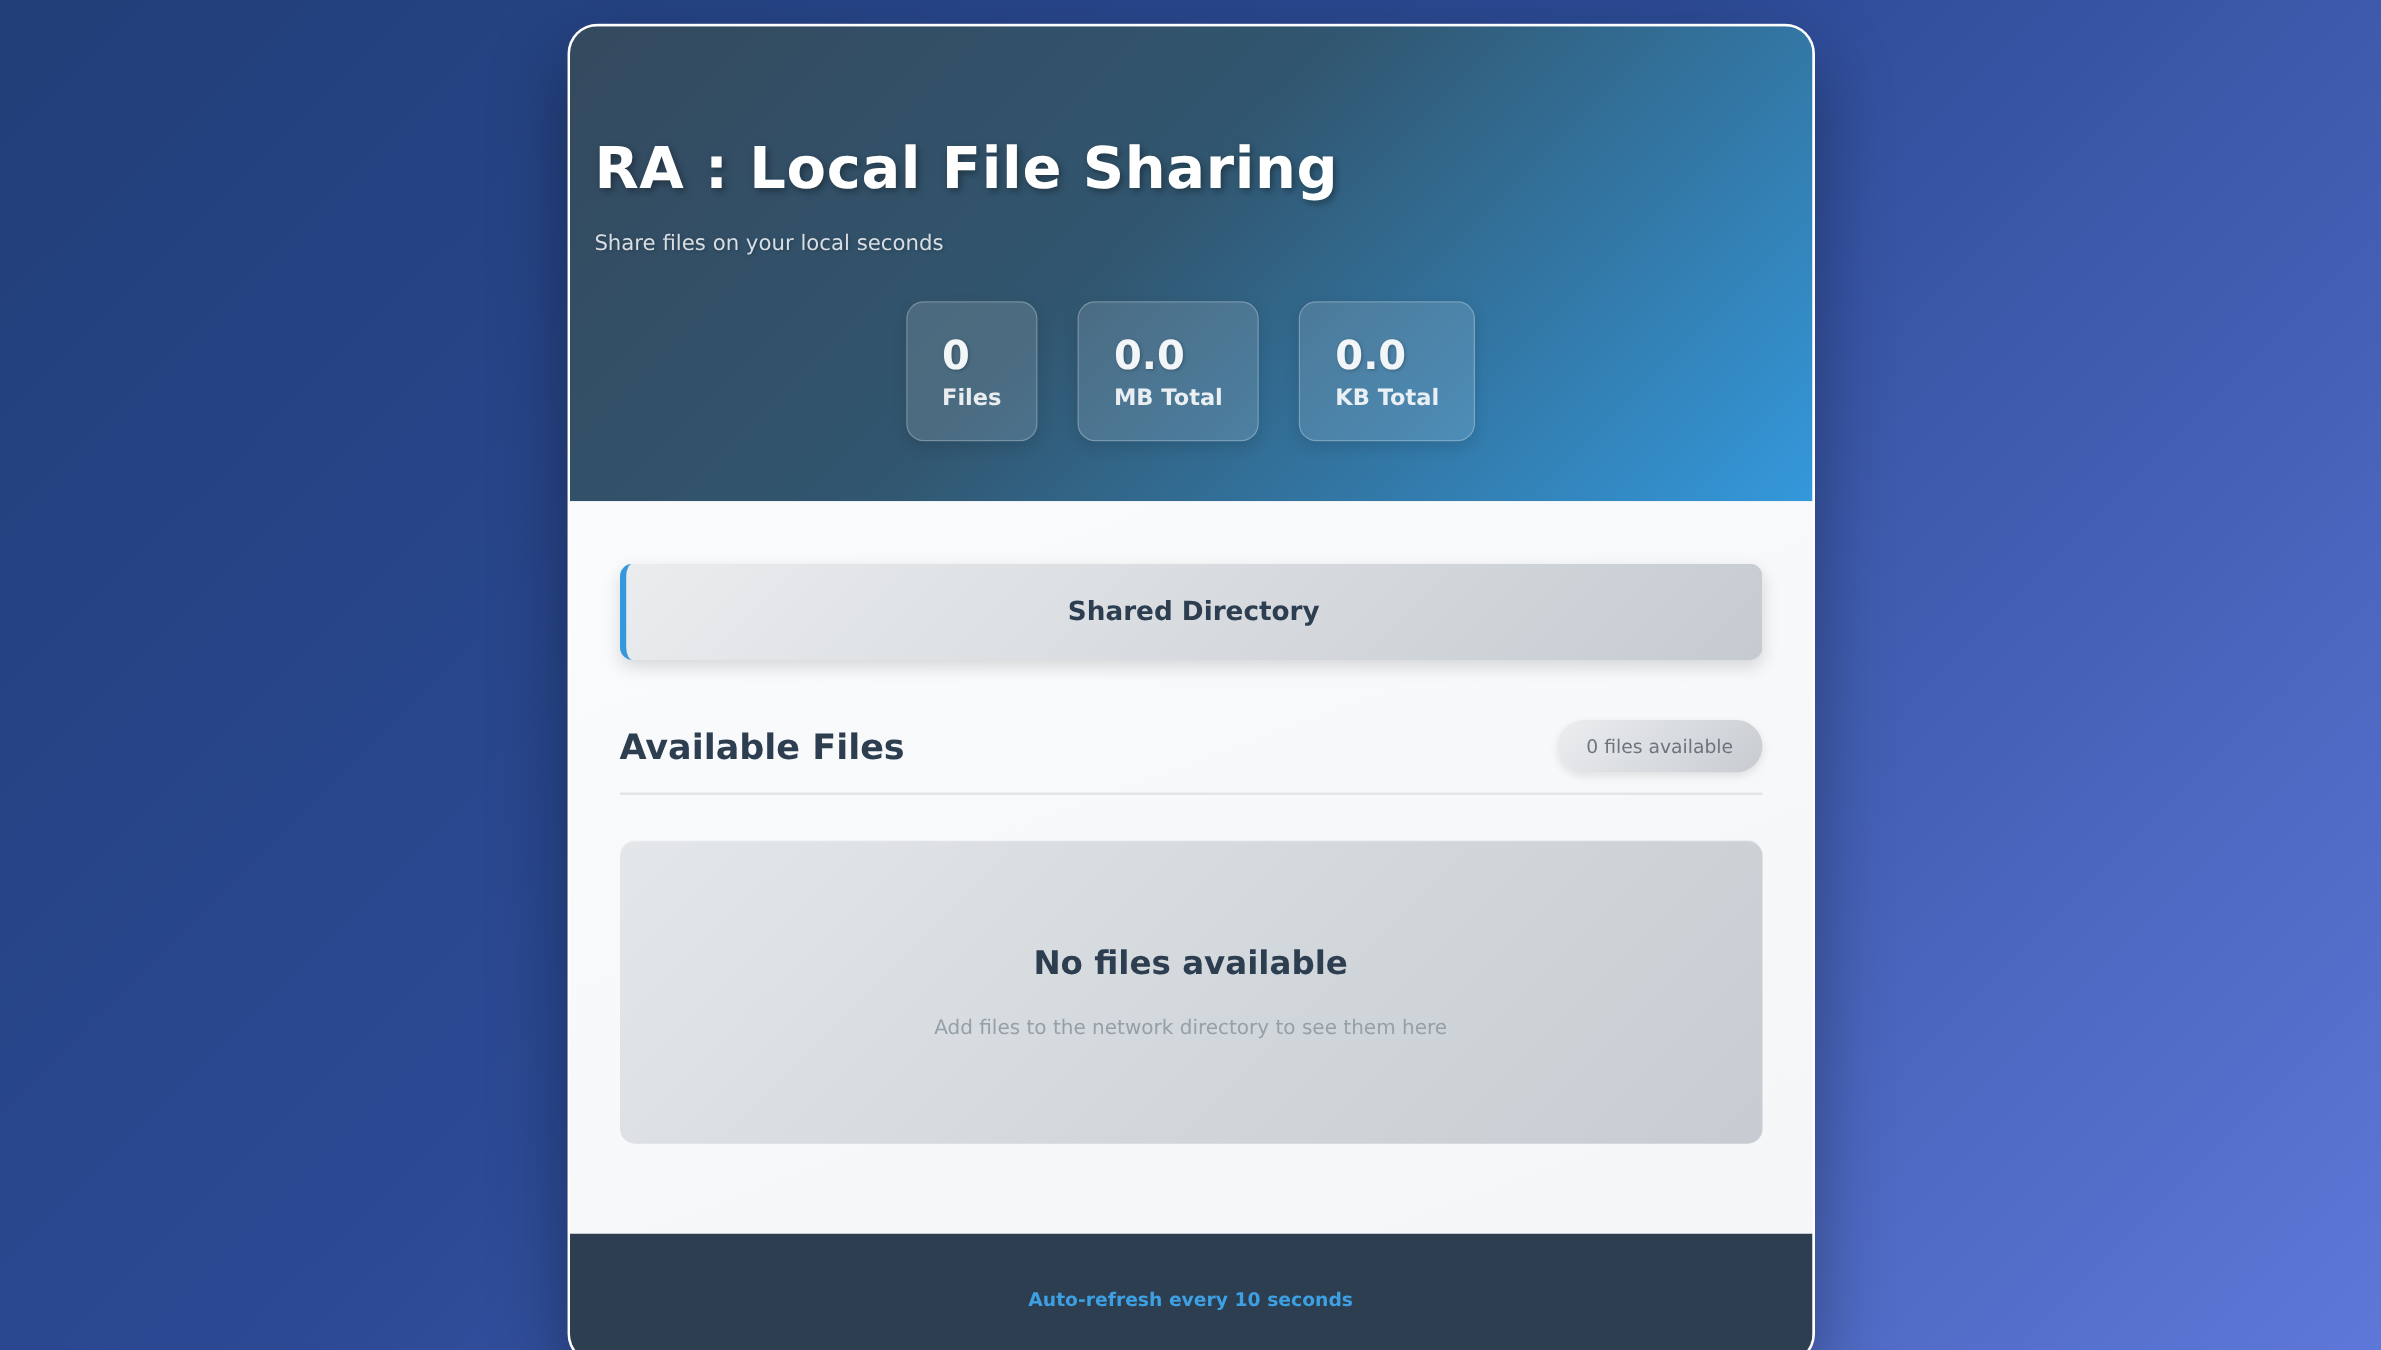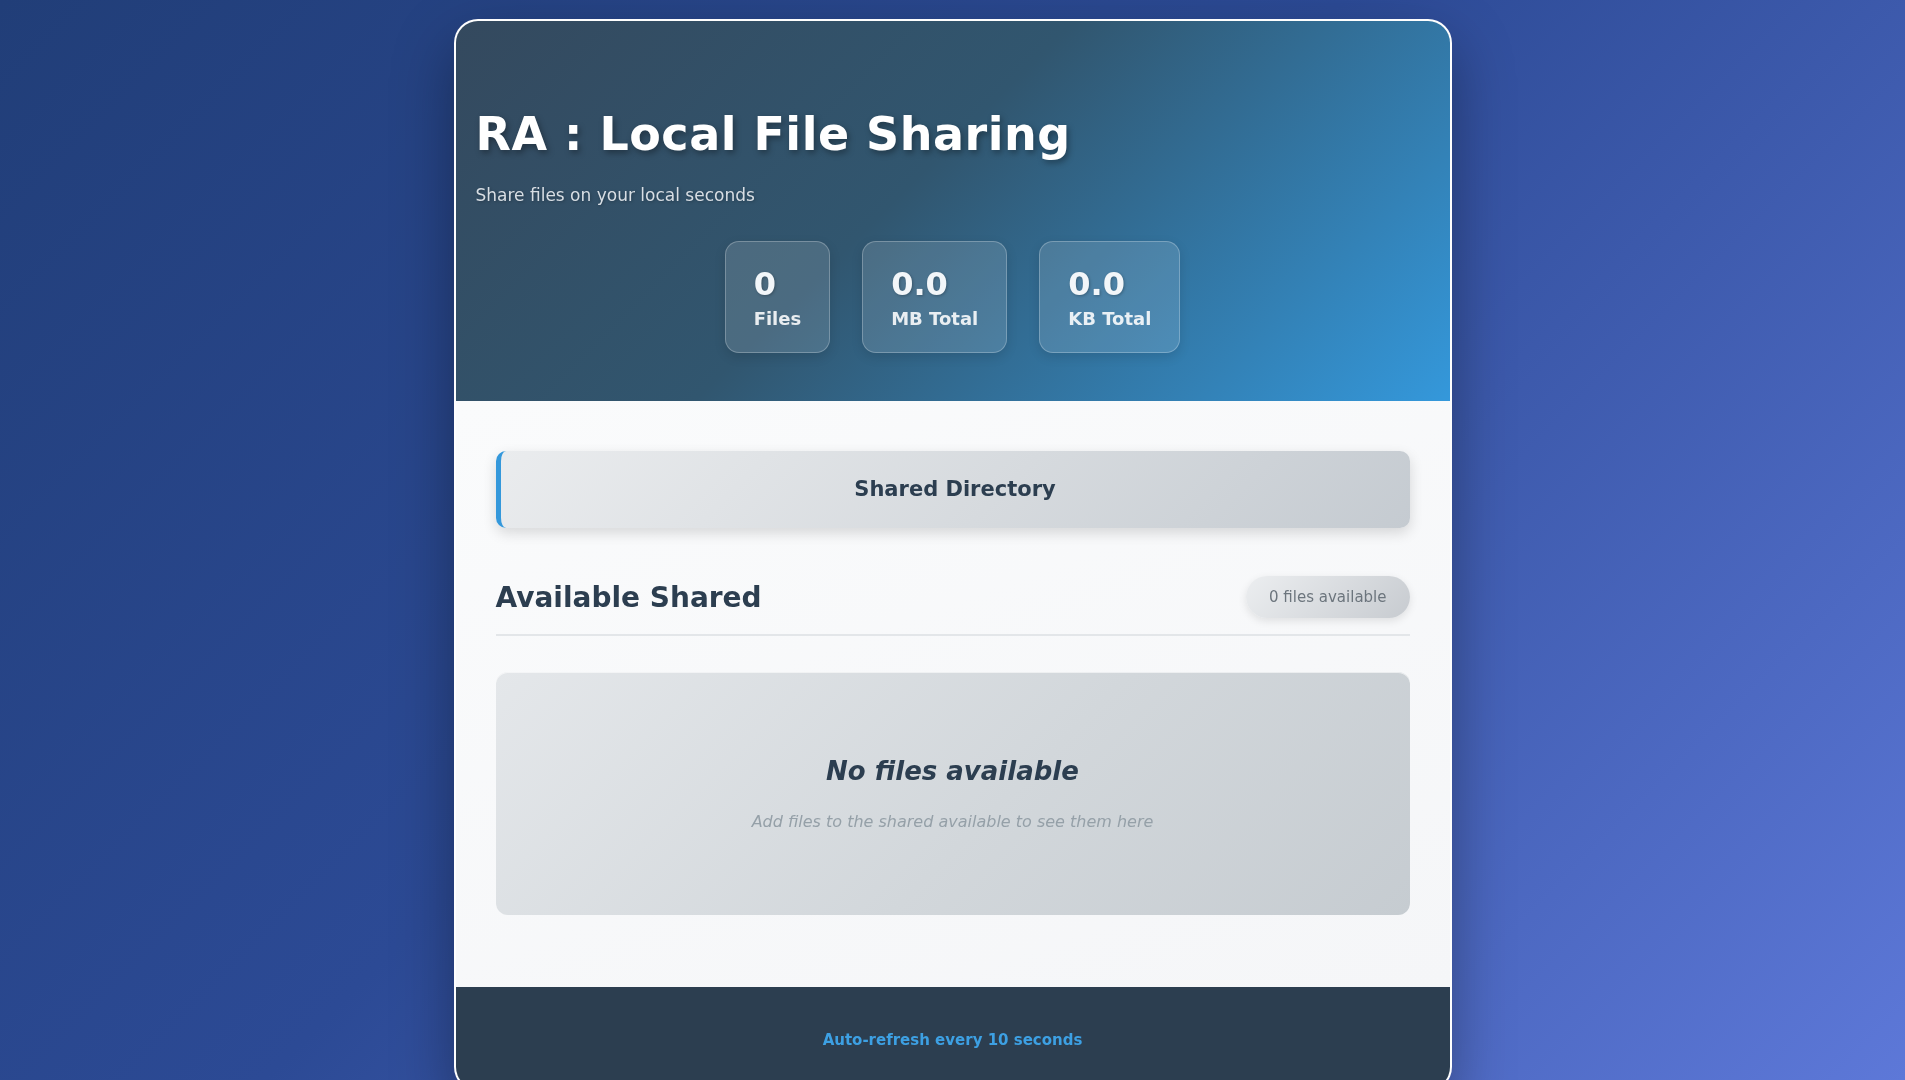--- a/index.html
+++ b/index.html
@@ -130,21 +130,20 @@
     margin-top: 36px;
     height: 243px;
     border-radius: 12px;
     background: linear-gradient(135deg, #e4e7ea 0%, #d2d7db 55%, #c6ccd1 100%);
     display: flex;
     flex-direction: column;
     justify-content: center;
     align-items: center;
     gap: 26px;
     box-shadow: inset 0 1px 0 rgba(255,255,255,0.6);
-    font-style: italic;
   }
   .empty-title {
     color: #2c3e50;
     font-size: 26px;
     font-weight: 800;
     line-height: 30px;
   }
   .empty-subtitle {
     color: #95a0a8;
     font-size: 16px;
@@ -188,28 +187,28 @@
     </div>
   </div>
 
   <div class="content">
 
     <div class="shared-dir-panel">
       <div class="shared-dir-heading">Shared Directory</div>
     </div>
 
     <div class="files-header-row">
-      <div class="files-heading">Available Shared</div>
+      <div class="files-heading">Available Files</div>
       <div class="files-count-badge">0 files available</div>
     </div>
     <div class="files-divider"></div>
 
     <div class="empty-panel">
       <div class="empty-title">No files available</div>
-      <div class="empty-subtitle">Add files to the shared available to see them here</div>
+      <div class="empty-subtitle">Add files to the network directory to see them here</div>
     </div>
 
   </div>
 
   <div class="footer">
     <div class="footer-status">Auto-refresh every 10 seconds</div>
   </div>
 
 </div>
 

